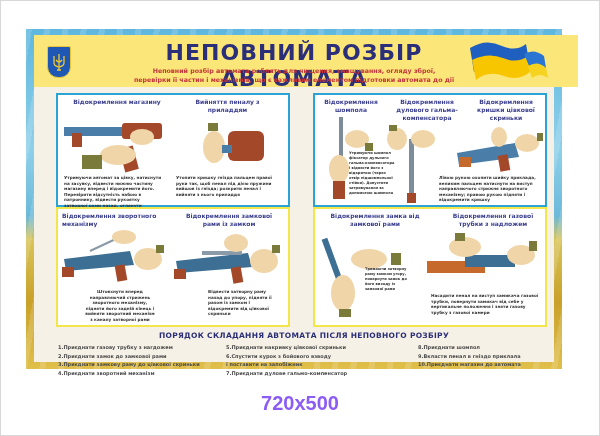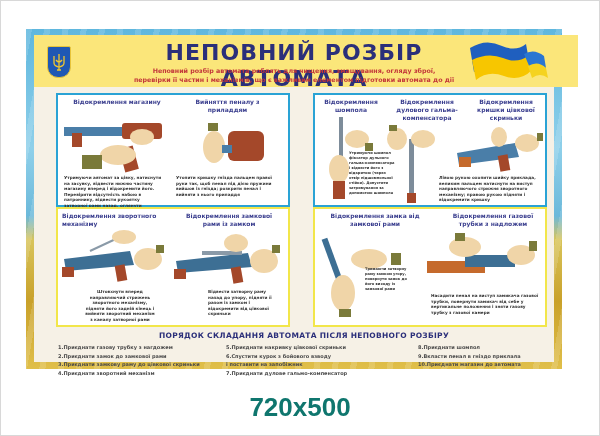--- a/index.html
+++ b/index.html
@@ -65,21 +65,21 @@
   .assembly-title {
     position:absolute; left:10px; top:296px; width:520px; text-align:center;
     font-size:7.5px; font-weight:bold; color:#2b2f7a; letter-spacing:0.3px;
   }
   .assembly-col { position:absolute; top:308px; }
   .assembly-item {
     font-size:5px; font-weight:bold; color:#4a4a4a; line-height:8.6px; white-space:nowrap;
   }
   .size-label {
     position:absolute; left:0; top:392px; width:600px; text-align:center;
-    font-family:"Liberation Sans", sans-serif; font-weight:bold; font-size:26px; color:#0f766e;
+    font-family:"Liberation Sans", sans-serif; font-weight:bold; font-size:20px; color:#8b5cf6;
   }
 </style>
 </head>
 <body>
 
 <div class="page-frame"></div>
 
 <div class="poster">
   <div class="poster-inner">
 

